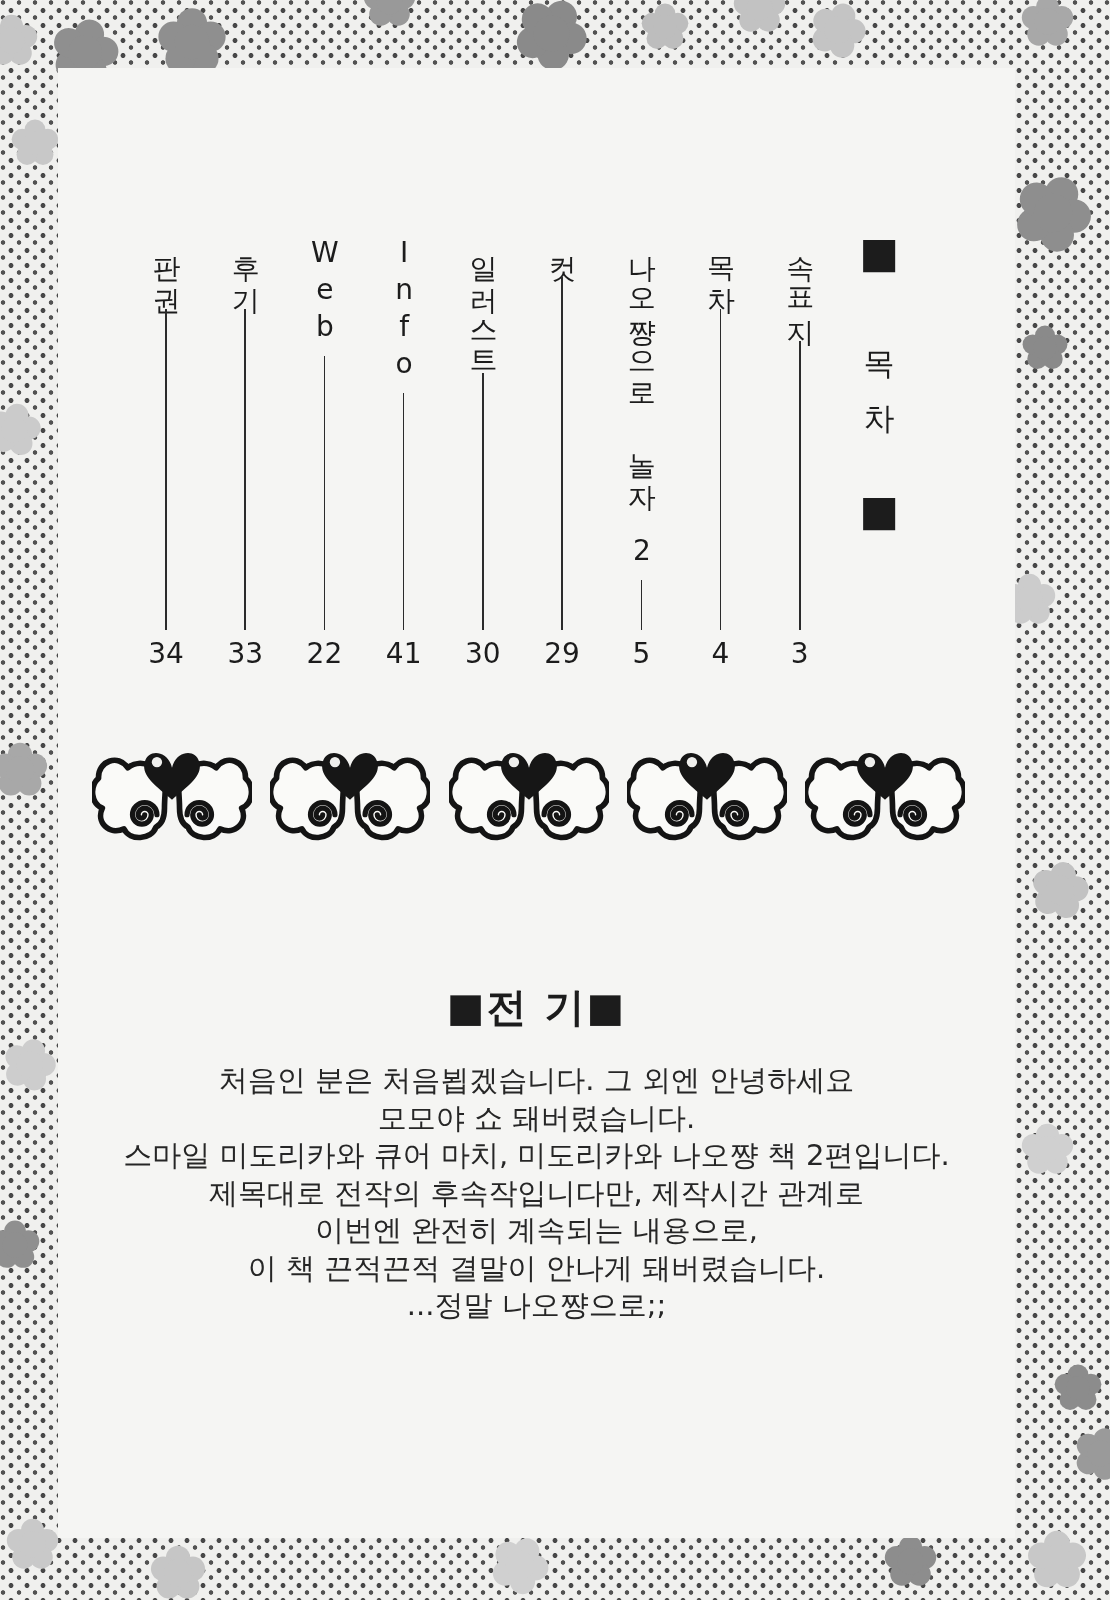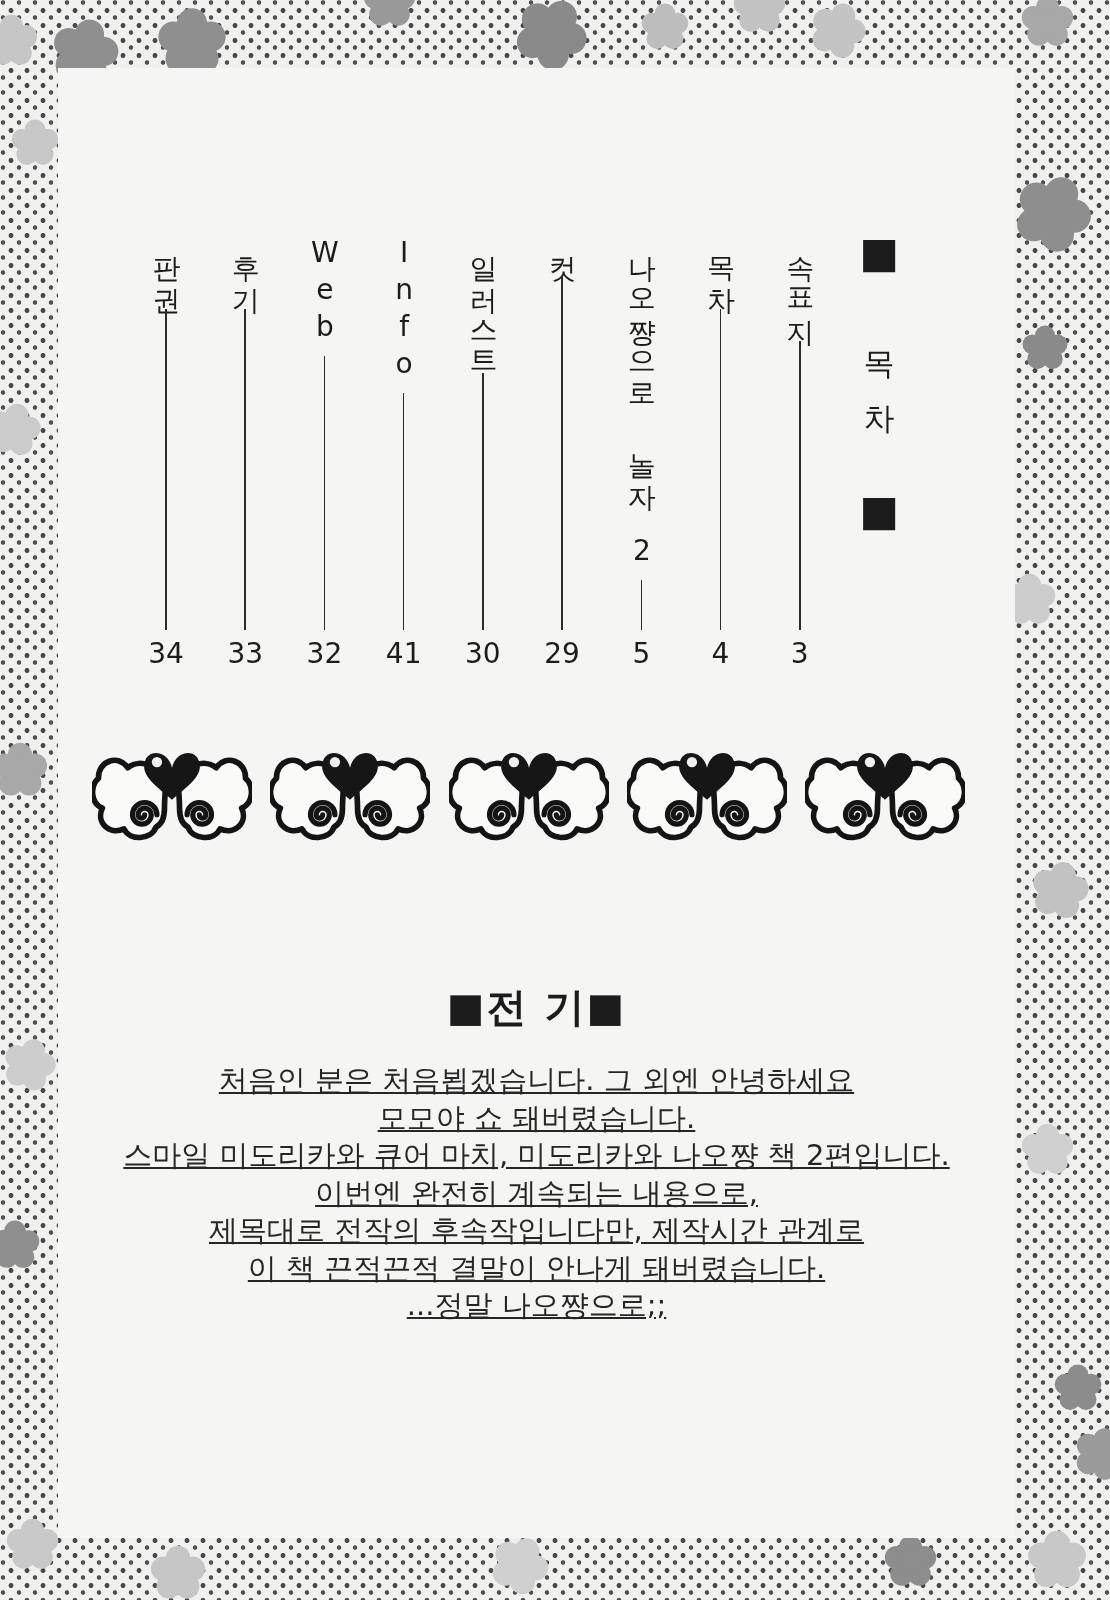--- a/index.html
+++ b/index.html
@@ -53,21 +53,21 @@
     display:flex;justify-content:space-between;
   }
   .winged-heart{width:160px;height:106px;}
   
   .fw-heading{
     position:absolute;left:58px;top:980px;width:957px;
     text-align:center;font-size:40px;font-weight:bold;letter-spacing:2px;
   }
   .fw-lines{
     position:absolute;left:58px;top:1062px;width:957px;
-    text-align:center;font-size:29px;line-height:37.5px;color:#262626;text-decoration:underline;
+    text-align:center;font-size:29px;line-height:37.5px;color:#262626;
   }
 </style>
 </head>
 <body>
 
 <svg width="0" height="0" style="position:absolute" aria-hidden="true">
   <defs>
     <symbol id="flower-shape" viewBox="0 0 100 100">
       <g fill="currentColor">
         <circle cx="50" cy="24" r="21"></circle>
@@ -212,21 +212,21 @@
 
       <div class="toc-entry">
         <div class="toc-entry-title">Info</div>
         <div class="toc-entry-line"></div>
         <div class="toc-entry-page">41</div>
       </div>
 
       <div class="toc-entry">
         <div class="toc-entry-title">Web</div>
         <div class="toc-entry-line"></div>
-        <div class="toc-entry-page">32</div>
+        <div class="toc-entry-page">22</div>
       </div>
 
       <div class="toc-entry">
         <div class="toc-entry-title">후기</div>
         <div class="toc-entry-line"></div>
         <div class="toc-entry-page">33</div>
       </div>
 
       <div class="toc-entry">
         <div class="toc-entry-title">판권</div>
@@ -256,22 +256,22 @@
   <div class="fw-heading">■전 기■</div>
   <div class="fw-lines">
 
       <div class="fw-line">처음인 분은 처음뵙겠습니다. 그 외엔 안녕하세요</div>
 
       <div class="fw-line">모모야 쇼 돼버렸습니다.</div>
 
       <div class="fw-line">스마일 미도리카와 큐어 마치, 미도리카와 나오쨩 책 2편입니다.</div>
 
 
+      <div class="fw-line">제목대로 전작의 후속작입니다만, 제작시간 관계로</div>
+
       <div class="fw-line">이번엔 완전히 계속되는 내용으로,</div>
-
-      <div class="fw-line">제목대로 전작의 후속작입니다만, 제작시간 관계로</div>
 
       <div class="fw-line">이 책 끈적끈적 결말이 안나게 돼버렸습니다.</div>
 
       <div class="fw-line">...정말 나오쨩으로;;</div>
     </div>
 
 </div>
 
 </body></html>

